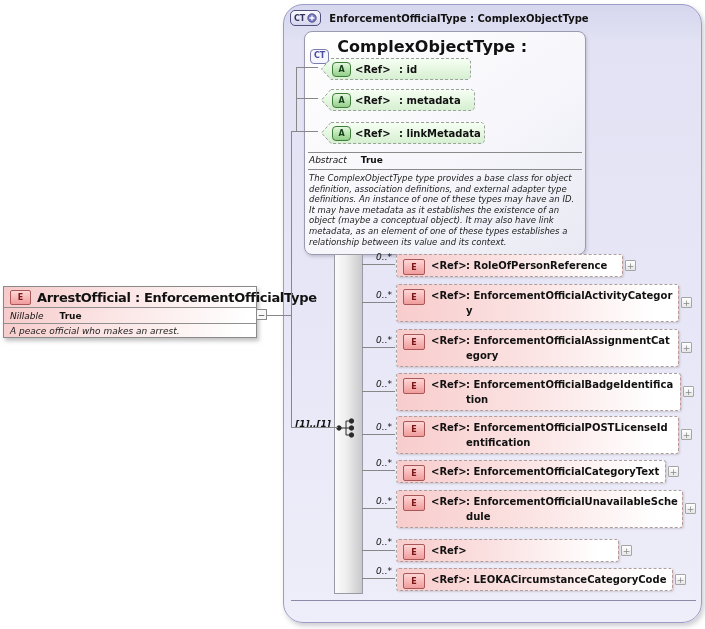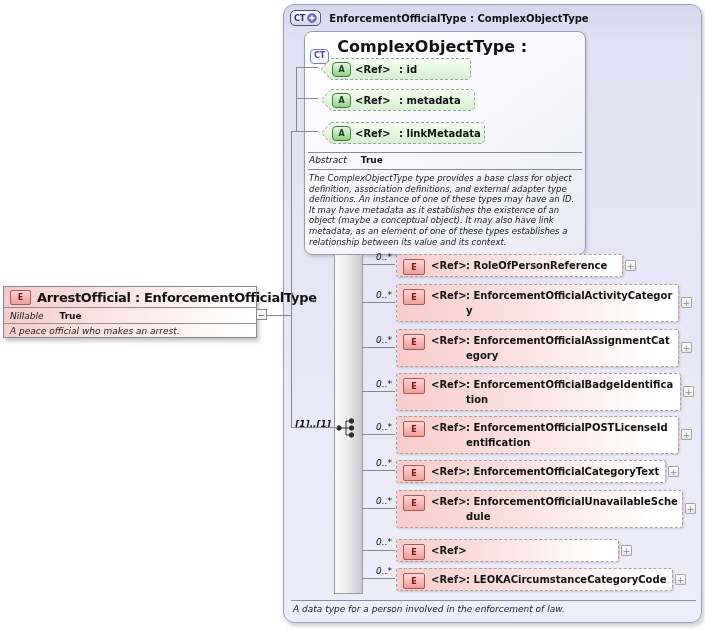--- a/index.html
+++ b/index.html
@@ -31,21 +31,21 @@
     background:linear-gradient(180deg,#e4f8de,#94cf8a);color:#14421a;font-size:8px;font-weight:bold;
     display:flex;align-items:center;justify-content:center;}
   .badge-ct{height:13px;flex:none;padding:0 3px;border:1px solid #7d7db2;border-radius:4px;
     background:#f6f6fd;color:#4d4da0;font-size:8px;font-weight:bold;line-height:12px;}
   .badge-ctplus{display:flex;align-items:center;gap:2px;flex:none;padding:0 3px;height:14px;
     border:1px solid #50507e;border-radius:5px;background:linear-gradient(180deg,#fafaff,#d4d4ee);
     font-size:8px;font-weight:bold;color:#32325a;}
 
   
   .main-box{position:absolute;left:283px;top:4px;width:419px;height:619px;box-sizing:border-box;
-    border:1px solid #9c9cc4;border-radius:11px;
+    border:1px solid #9c9cc4;border-radius:20px;
     background:linear-gradient(180deg,#d6d6ee 0%,#e2e2f4 6%,#e7e7f7 55%,#eeeefa 100%);
     box-shadow:2px 3px 5px rgba(90,90,110,.3);z-index:4;}
   .main-header{position:absolute;left:6px;top:5px;display:flex;gap:8px;align-items:center;}
   .main-title{font-size:10px;font-weight:bold;}
 
   
   .base-box{position:absolute;left:20px;top:26px;width:282px;height:224px;box-sizing:border-box;
     border:1px solid #9a9aae;border-radius:8px;
     background:linear-gradient(145deg,#ffffff,#f6f6fb 55%,#e9e9f4);
     box-shadow:1px 2px 3px rgba(90,90,110,.25);}
@@ -267,16 +267,15 @@
 
     <span class="card-label" style="top:561px">0..*</span>
     <div class="el-row" style="top:563px;width:277px;height:23px">
       <span class="badge-e">E</span>
       <span class="el-ref">&lt;Ref&gt;</span>
       <span class="el-name">: LEOKACircumstanceCategoryCode</span>
     </div>
     <button class="expand-btn" style="left:391px;top:569px">+</button>
 
     <div class="footer-divider"></div>
-    <div class="footer-text">A data type for a person involved in the enforcement of law.</div>
   </div>
 
 </div>
 
 </body></html>

